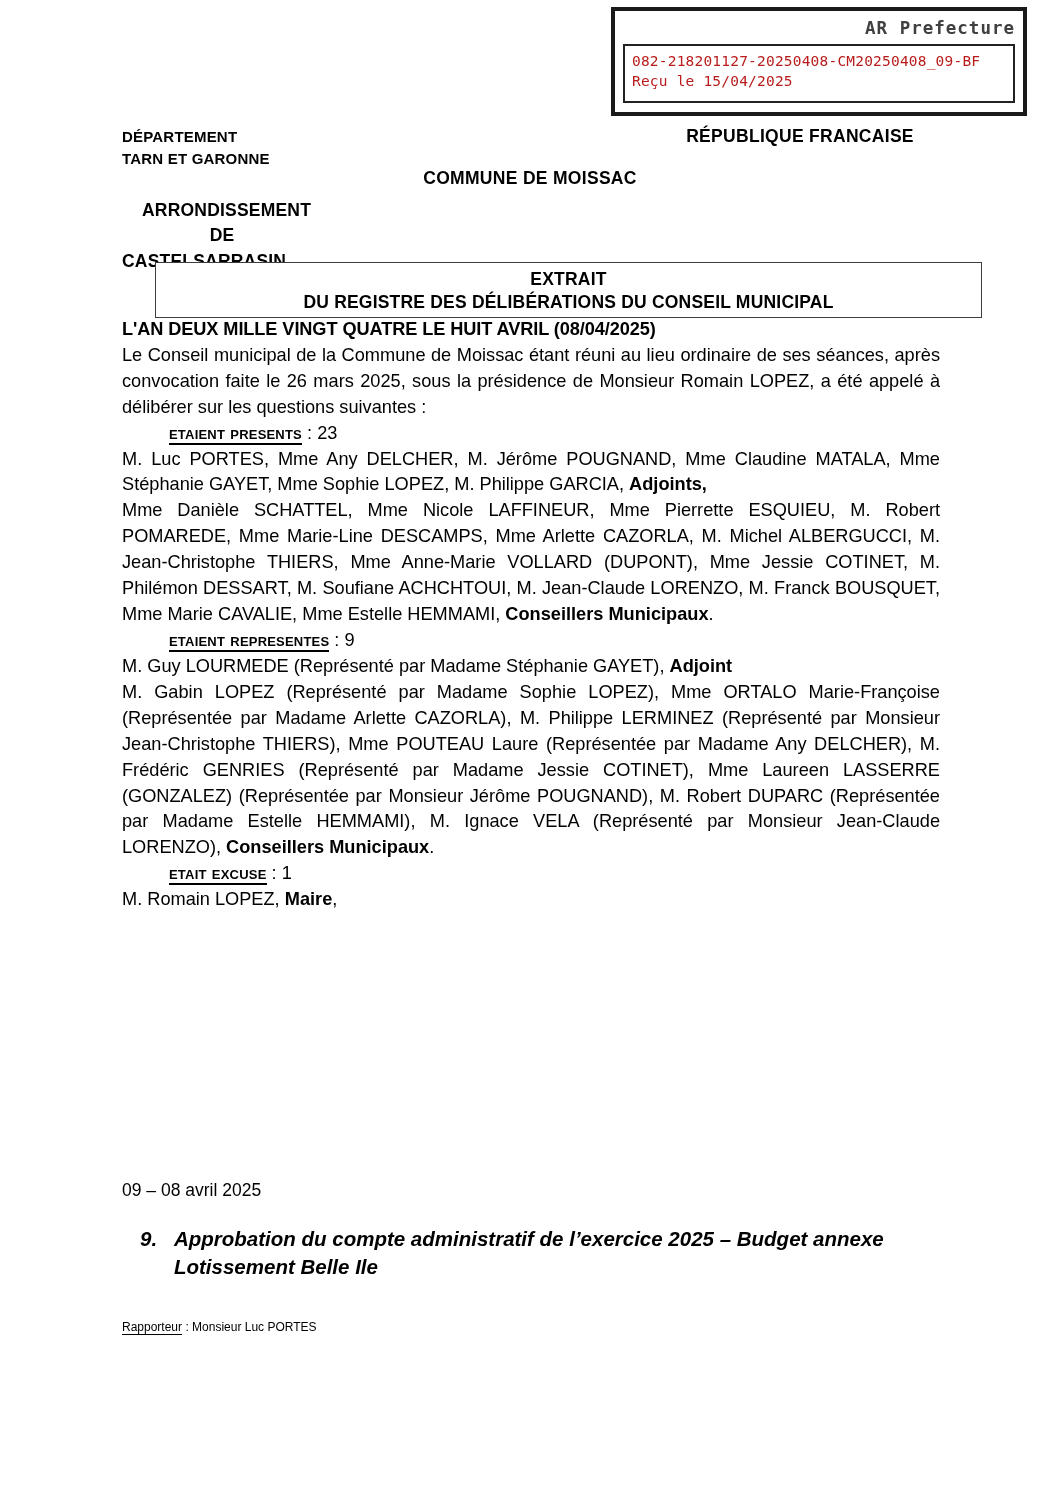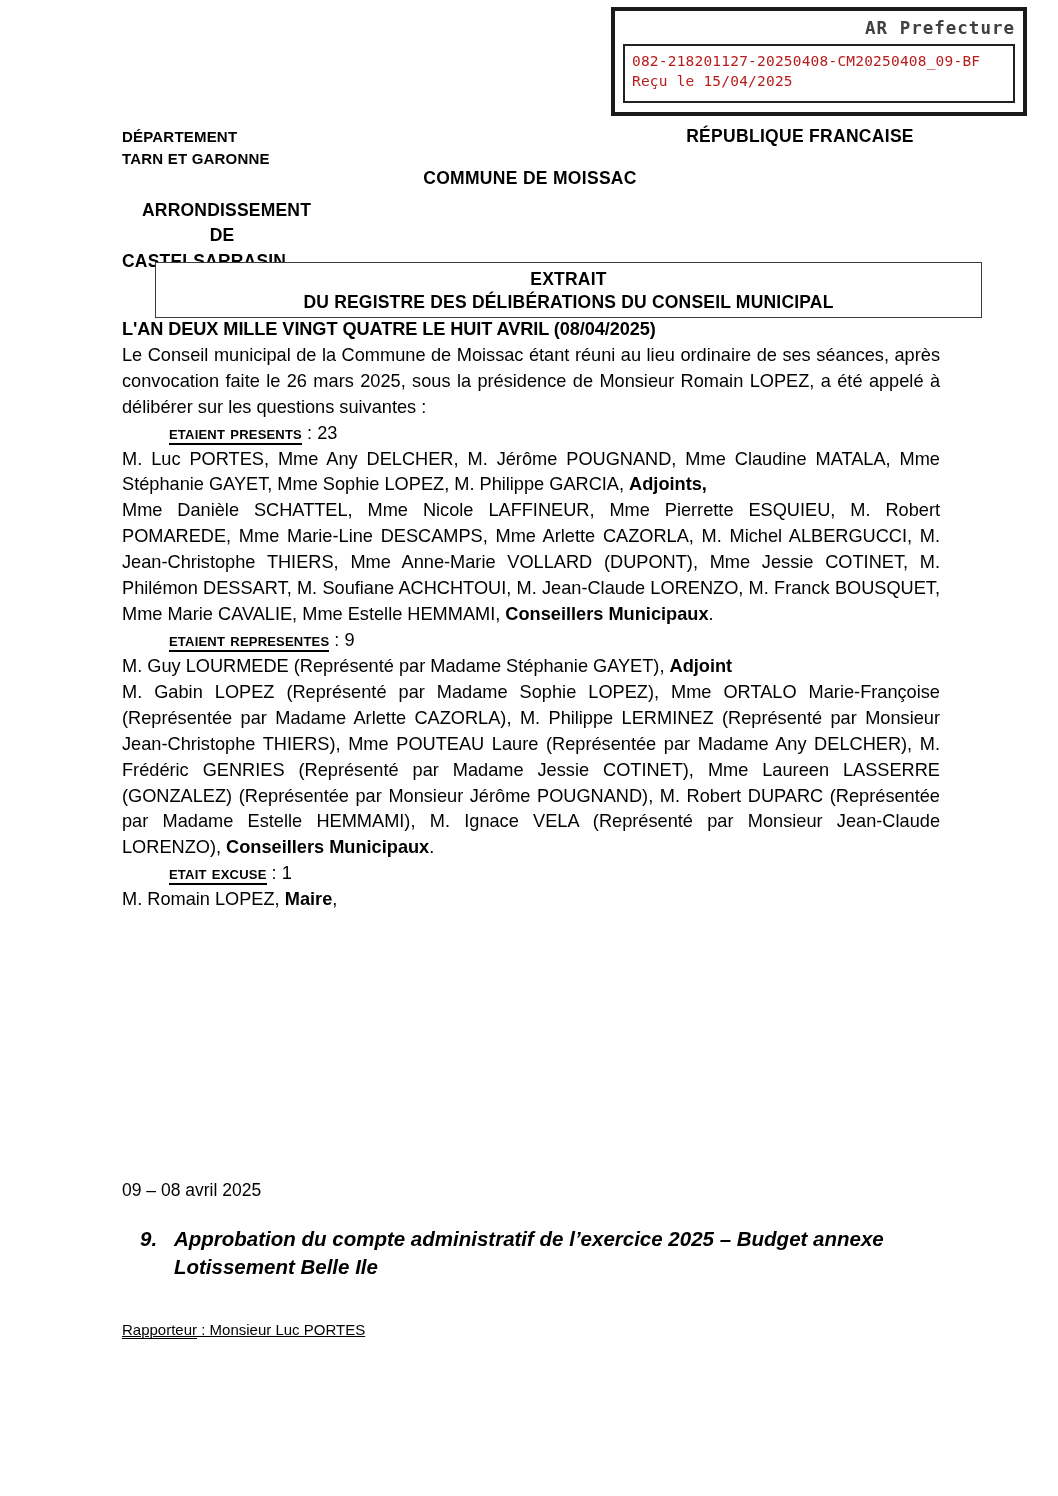--- a/index.html
+++ b/index.html
@@ -215,23 +215,22 @@
   }
   .agenda-title {
     font-size: 20.5px;
     font-weight: bold;
     font-style: italic;
     line-height: 1.38;
     flex: 1 1 auto;
   }
   .rapporteur-line {
     margin-top: 38px;
-    font-size: 15px;
-    line-height: 1.42;
-    text-decoration: underline;
+    font-size: 12px;
+    line-height: 1.42;
   }
   .rapporteur-label {
     border-bottom: 1.6px solid #000000;
     padding-bottom: 0px;
   }
 </style>
 </head>
 <body>
 
 <div id="page">

